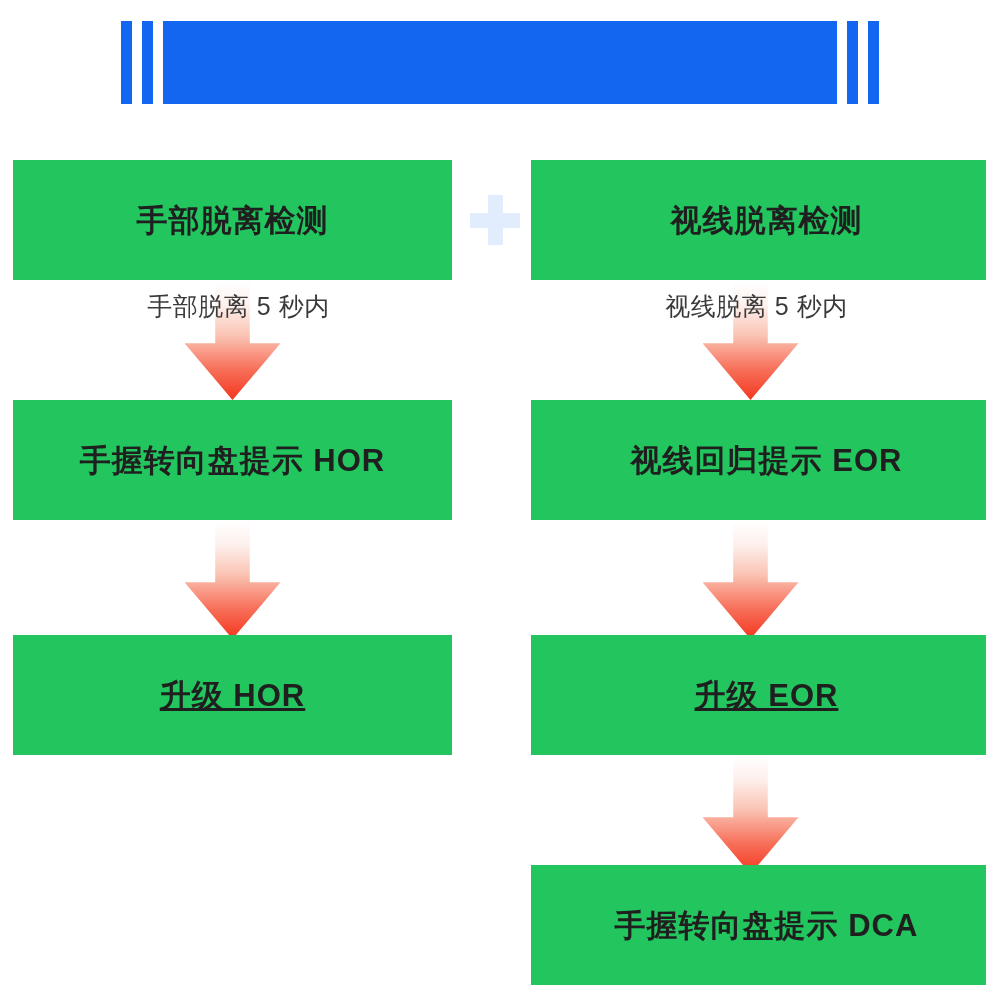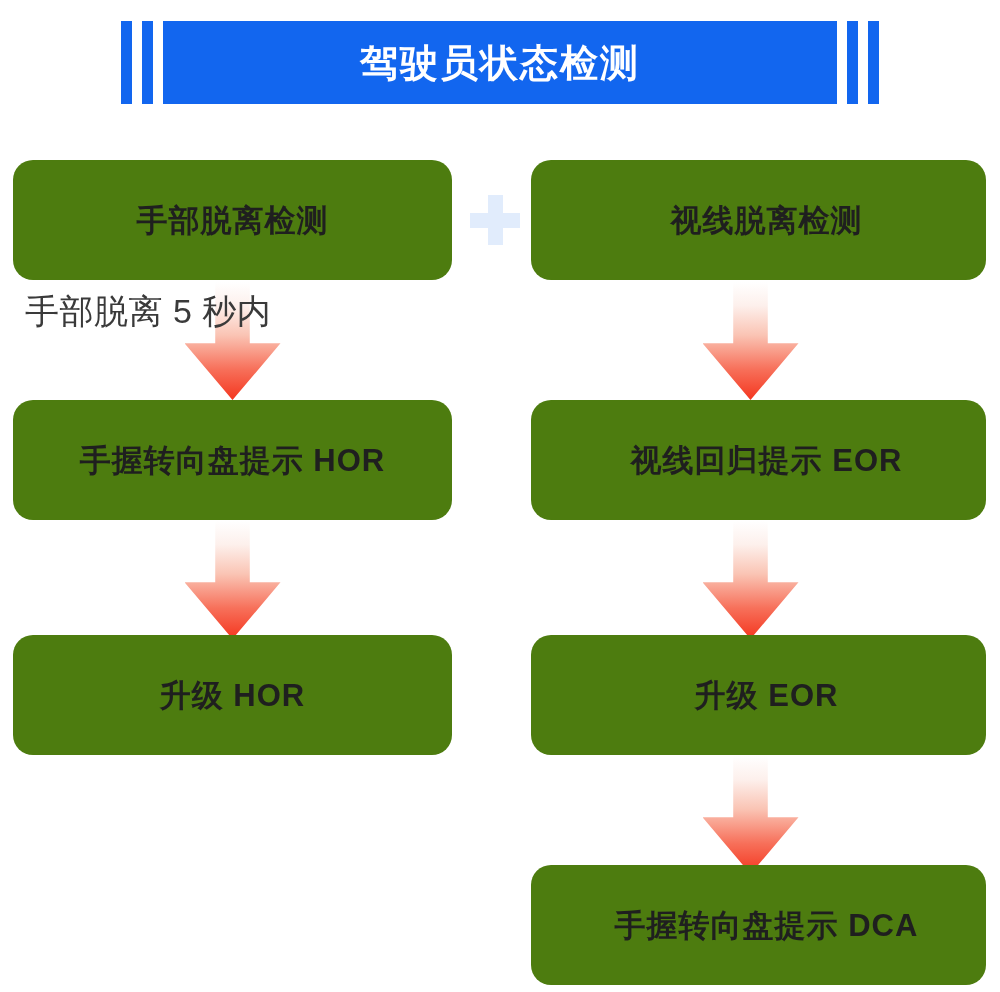--- a/index.html
+++ b/index.html
@@ -51,39 +51,38 @@
     font-size: 38px;
     font-weight: 700;
     letter-spacing: 2px;
     line-height: 1;
     white-space: nowrap;
   }
 
   
   .box {
     position: absolute;
-    background: #4d7c0f;
+    background: #22c55e;
     display: flex;
     align-items: center;
     justify-content: center;
     text-align: center;
     font-size: 31px;
     font-weight: 700;
     color: #1f1f1f;
     letter-spacing: 1px;
     white-space: nowrap;
     line-height: 1;
-    border-radius: 20px;
   }
   .col-left  { left: 13px;  width: 439px; }
   .col-right { left: 531px; width: 439px; padding-left: 16px; }
 
   .row1 { top: 160px; height: 120px; }
   .row2 { top: 400px; height: 120px; }
-  .row3 { top: 635px; height: 120px; }
+  .row3 { top: 635px; height: 120px; text-decoration: underline; }
   .row4 { top: 865px; height: 120px; }
 
   
   .plus {
     position: absolute;
     left: 470px;
     top: 195px;
     width: 50px;
     height: 50px;
   }
@@ -126,57 +125,57 @@
                 #fdf0ec 20%,
                 #fac4b4 45%,
                 #f7705a 74%,
                 #f4361f 100%);
     -webkit-clip-path: polygon(32% 0%, 68% 0%, 68% 52%, 100% 52%, 50% 100%, 0% 52%, 32% 52%);
     clip-path: polygon(32% 0%, 68% 0%, 68% 52%, 100% 52%, 50% 100%, 0% 52%, 32% 52%);
   }
 
   .arrow-label {
     position: absolute;
-    left: 12px;
+    left: 6px;
     top: 12px;
     width: 100%;
-    text-align: left;
-    font-size: 34px;
+    text-align: center;
+    font-size: 25px;
     font-weight: 400;
     color: #3a3a3a;
     letter-spacing: 0.5px;
     white-space: nowrap;
     line-height: 1;
   }
 </style>
 </head>
 <body>
 
 <div class="header">
   <div class="hdr-bar hdr-tick-a"></div>
   <div class="hdr-bar hdr-tick-b"></div>
   <div class="hdr-bar hdr-main"></div>
   <div class="hdr-bar hdr-tick-c"></div>
   <div class="hdr-bar hdr-tick-d"></div>
-  <div class="hdr-title">驾驶员状态检测</div>
 </div>
 
 <div class="box col-left row1">手部脱离检测</div>
 
 <div class="plus"></div>
 
 <div class="box col-right row1">视线脱离检测</div>
 
 <div class="arrow-group ag-left ag-r1">
   <div class="arrow-shape"></div>
   <div class="arrow-label">手部脱离 5 秒内</div>
 </div>
 
 <div class="arrow-group ag-right ag-r1">
   <div class="arrow-shape"></div>
+  <div class="arrow-label">视线脱离 5 秒内</div>
 </div>
 
 <div class="box col-left row2">手握转向盘提示 HOR</div>
 
 <div class="box col-right row2">视线回归提示 EOR</div>
 
 <div class="arrow-group ag-left ag-r2">
   <div class="arrow-shape"></div>
 </div>
 

